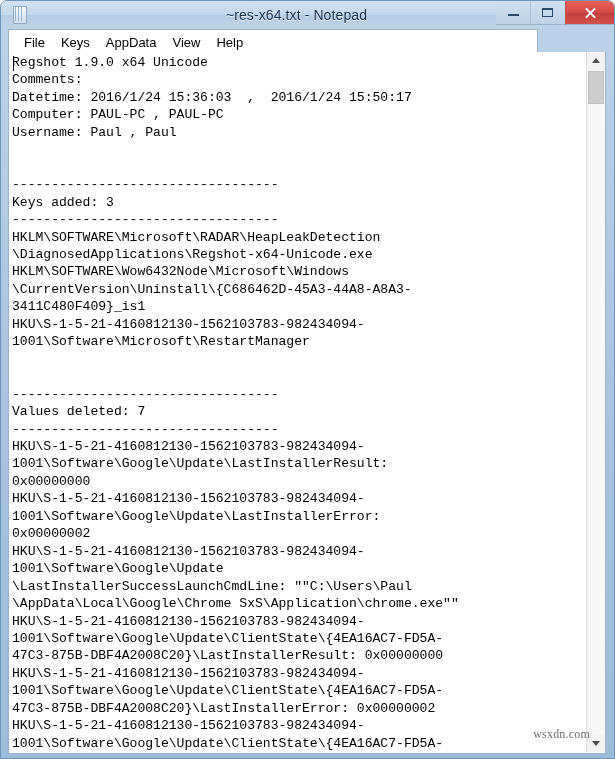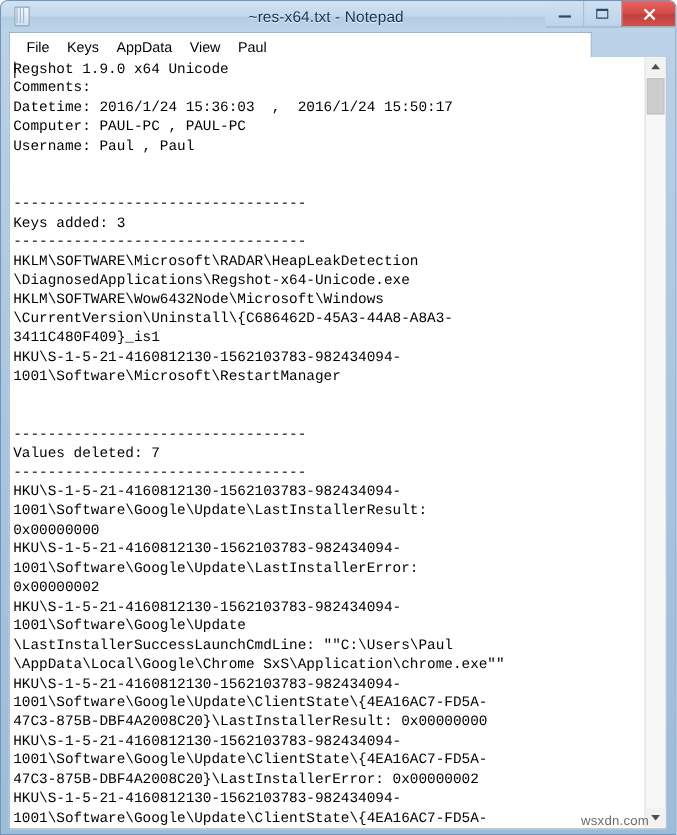--- a/index.html
+++ b/index.html
@@ -215,24 +215,24 @@
     height: 33px;
     background: #cdcdcd;
     border: 1px solid #c2c2c2;
     box-sizing: border-box;
   }
 
   
   .watermark {
     position: absolute;
     right: 24px;
-    bottom: 5px;
+    bottom: 16px;
     font-size: 12px;
     color: #6d6d6d;
-    font-family: Liberation Sans, sans-serif;
+    font-family: Liberation Serif, serif;
     letter-spacing: 0.2px;
   }
 </style>
 </head>
 <body>
 
 <div class="window">
 
   <div class="titlebar">
     <div class="title-icon">
@@ -252,21 +252,21 @@
         <span class="glyph-close"></span>
       </div>
     </div>
   </div>
 
   <div class="menubar">
     <div class="menu-item">File</div>
     <div class="menu-item">Keys</div>
     <div class="menu-item">AppData</div>
     <div class="menu-item">View</div>
-    <div class="menu-item">Paul</div>
+    <div class="menu-item">Help</div>
   </div>
 
   <div class="editor-wrap">
 
     <div class="editor">
       <div class="caret"></div>
       <pre>Regshot 1.9.0 x64 Unicode
 Comments:
 Datetime: 2016/1/24 15:36:03  ,  2016/1/24 15:50:17
 Computer: PAUL-PC , PAUL-PC

